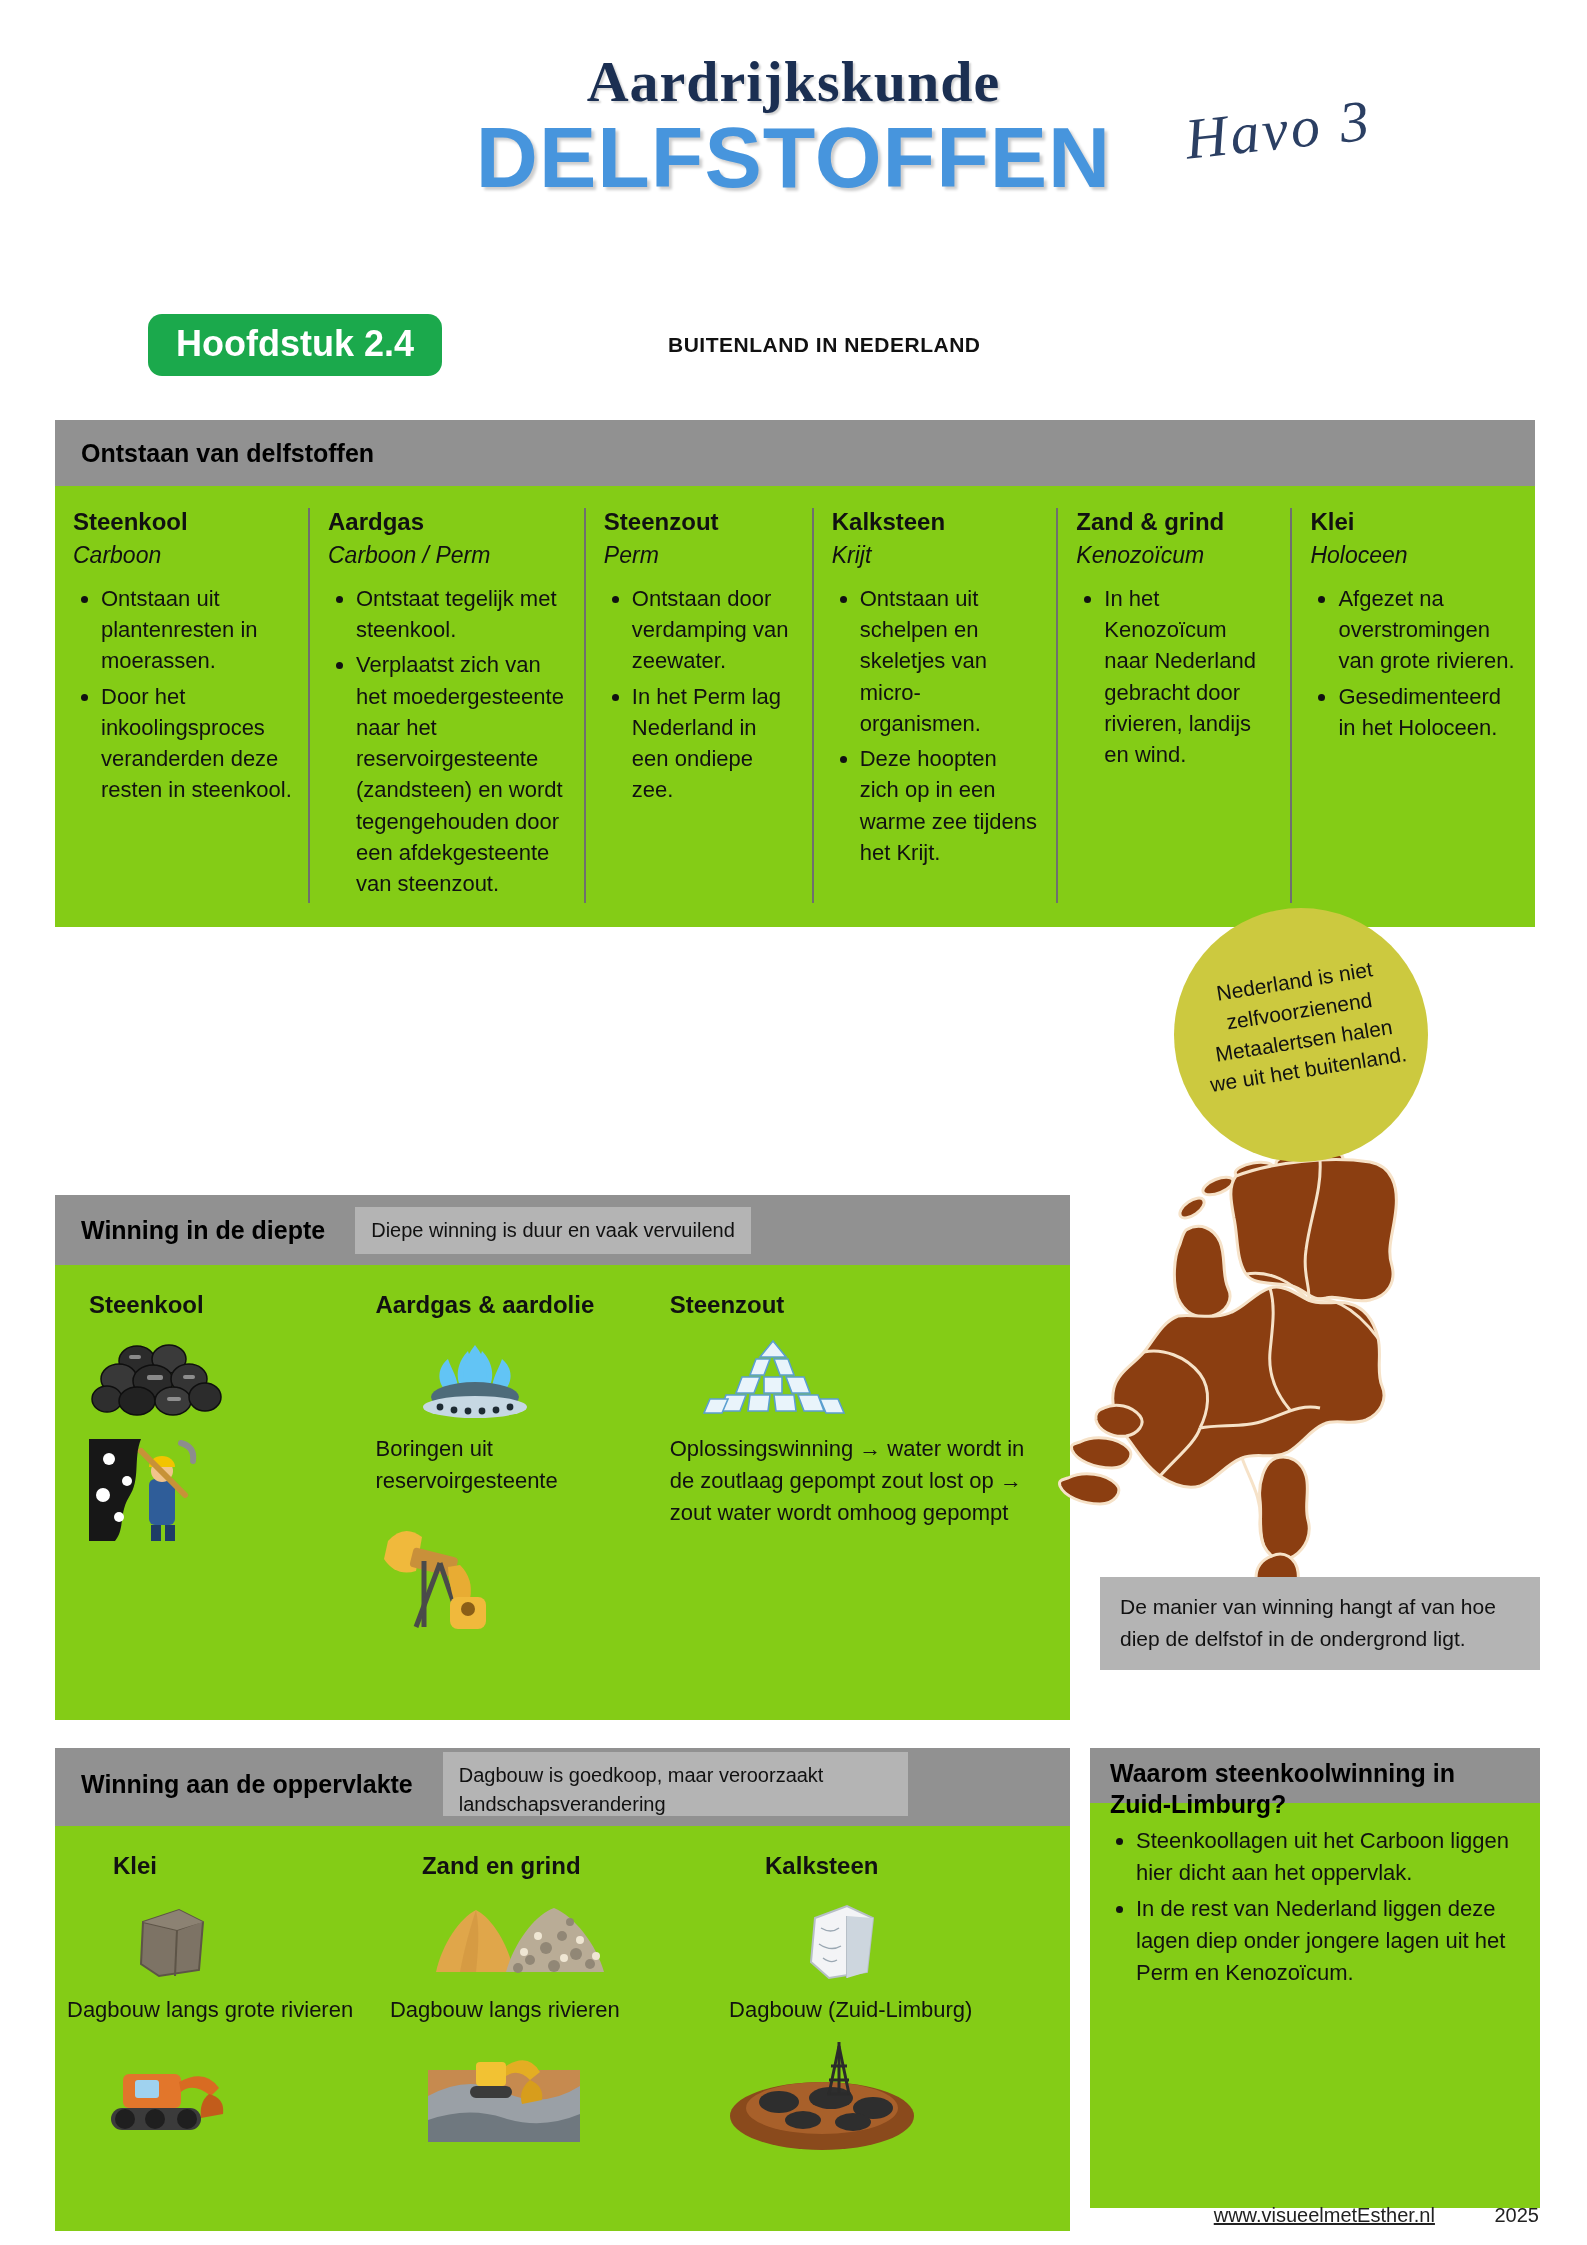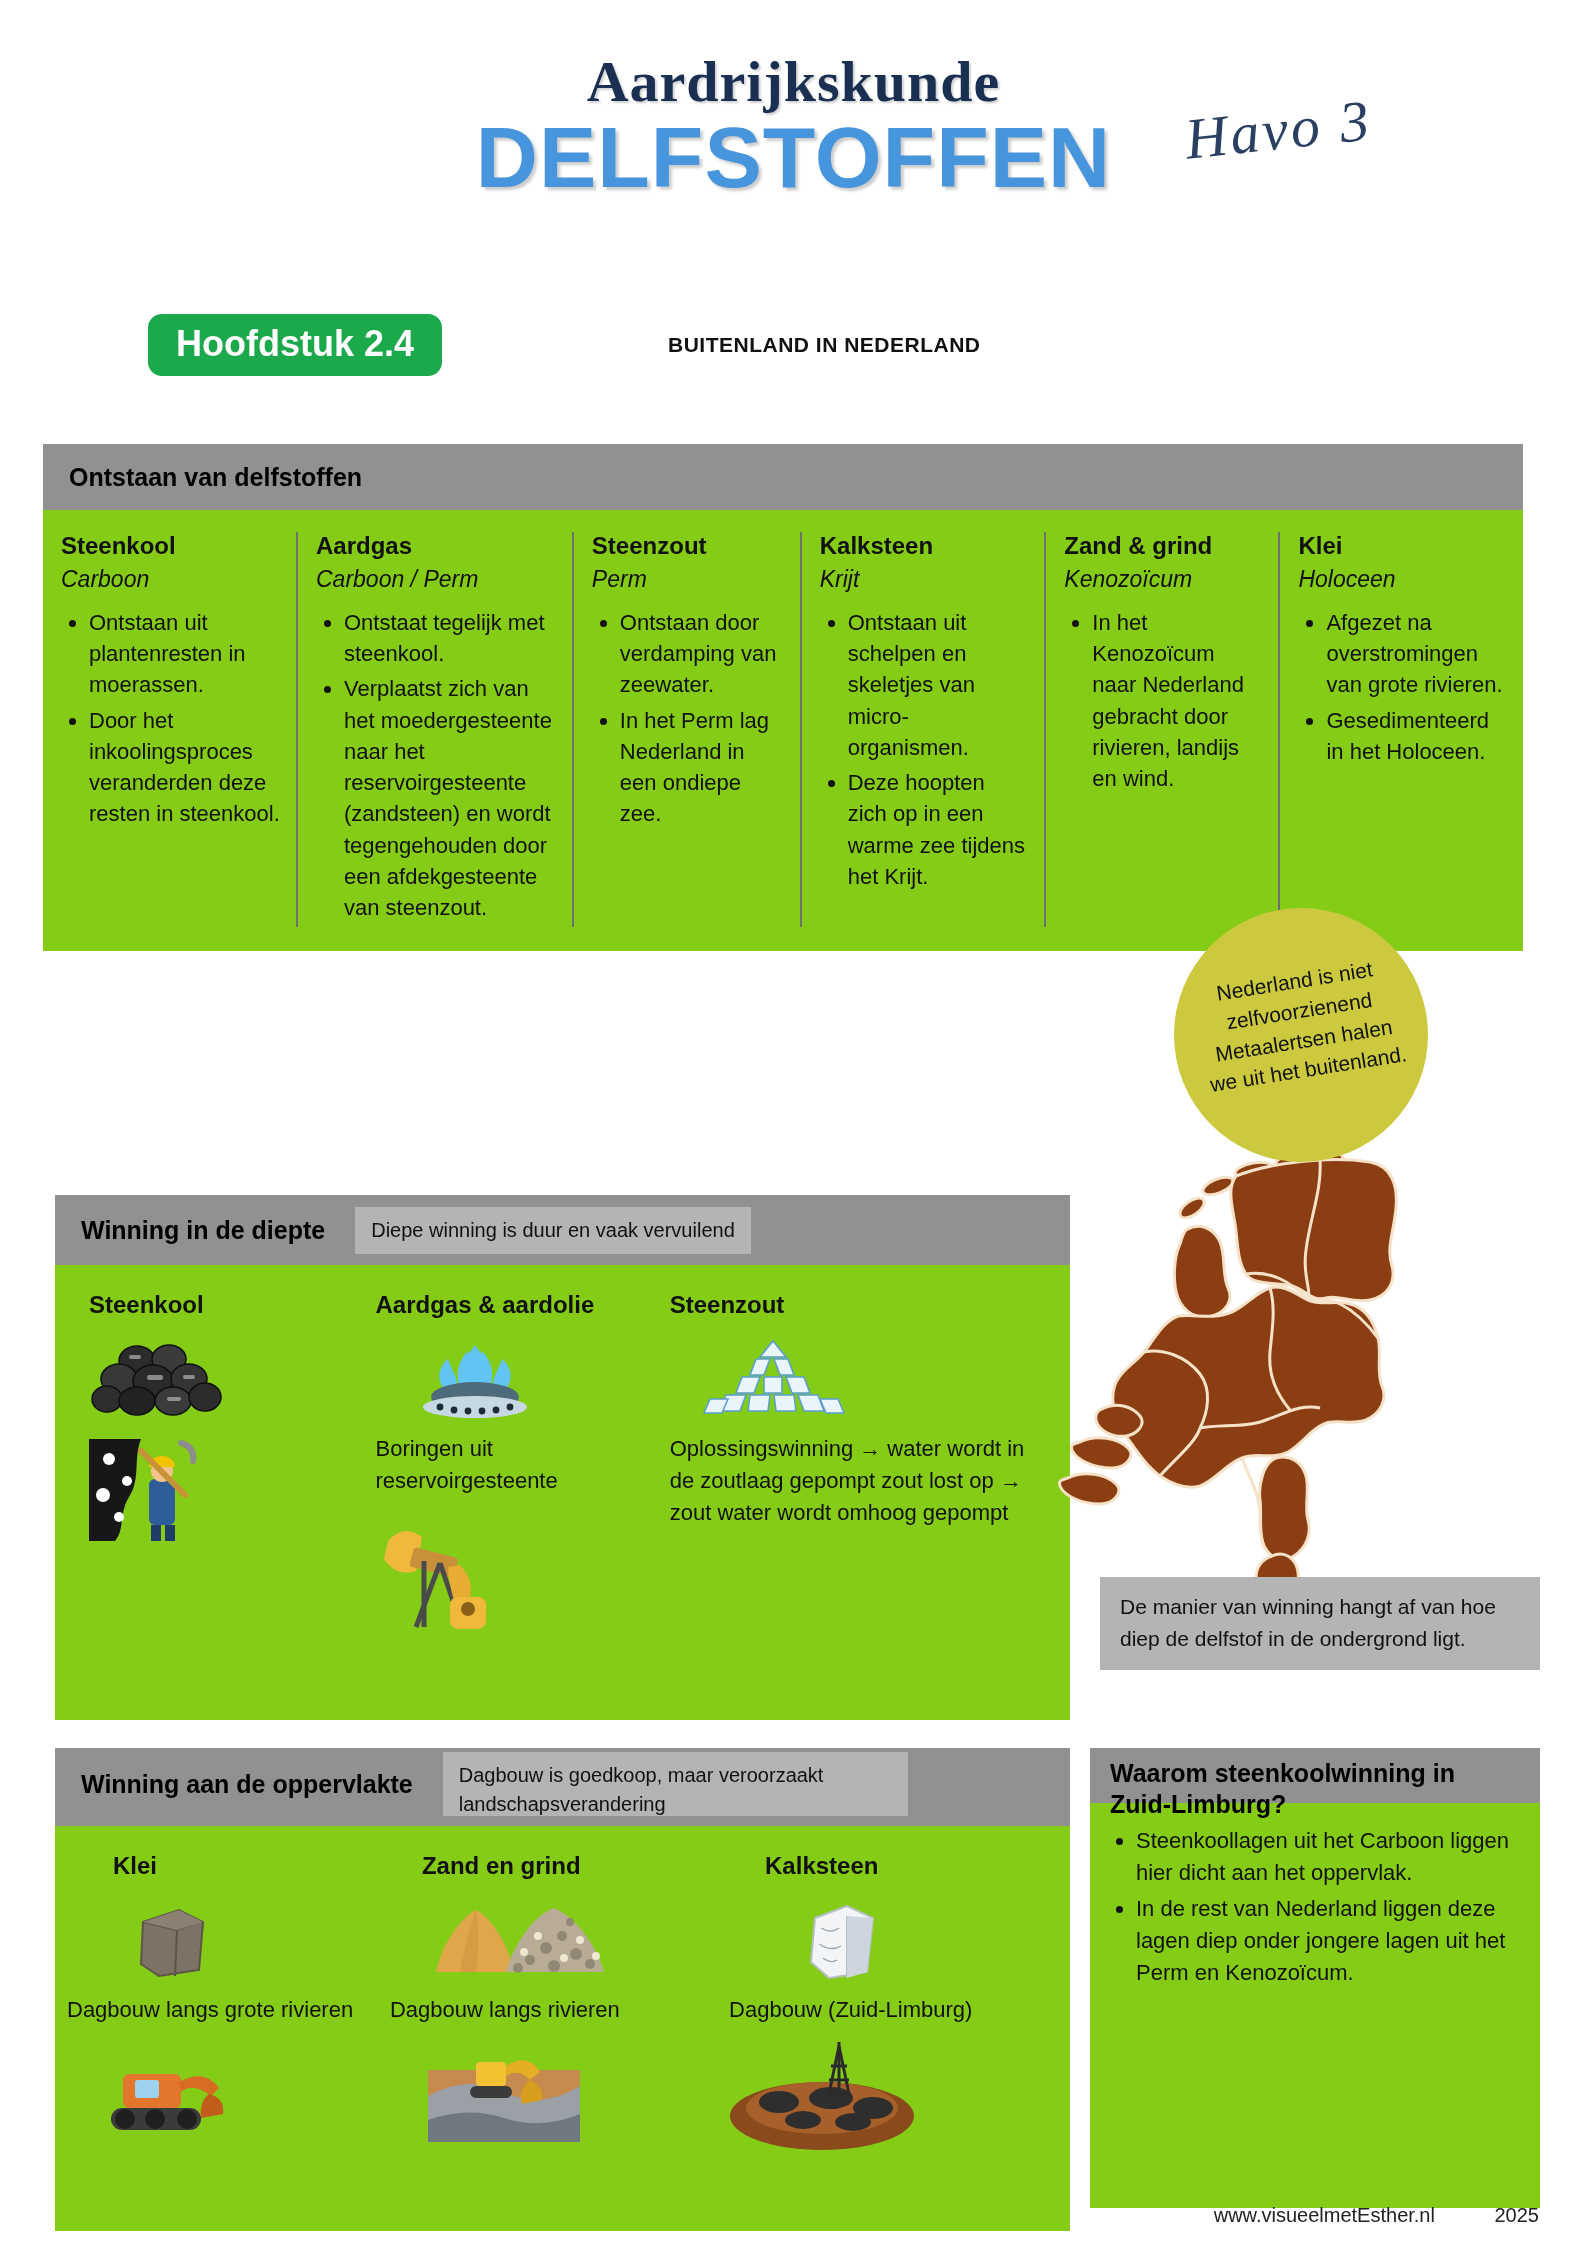--- a/index.html
+++ b/index.html
@@ -100,21 +100,21 @@
     color: #111;
     font-size: 20px;
     font-weight: normal;
     line-height: 1.45;
     padding: 9px 16px;
     box-sizing: border-box;
     margin-left: 30px;
   }
 
   
-  #sec-ontstaan { left: 43px; top: 420px; width: 1480px; margin-top: 24px; }
+  #sec-ontstaan { left: 55px; top: 420px; width: 1480px; }
   #sec-ontstaan .panel-header { height: 66px; }
   #sec-ontstaan .panel-body {
     display: flex;
     padding: 22px 0 24px 0;
     min-height: 440px;
   }
   .ont-col {
     flex: 1 1 0;
     padding: 0 16px 0 18px;
     border-left: 2px solid #6f6f6f;
@@ -223,21 +223,21 @@
   
   .footer {
     position: absolute;
     left: 0; right: 0;
     bottom: 18px;
     text-align: right;
     padding-right: 48px;
     font-size: 20px;
     color: #222;
   }
-  .footer .site { margin-right: 54px; }
+  .footer .site { margin-right: 54px; text-decoration: underline; }
 </style>
 </head>
 <body>
 
 <div class="header">
   <div class="title-serif">Aardrijkskunde</div>
   <div class="title-main">DELFSTOFFEN</div>
   <div class="havo-mark">Havo 3</div>
 </div>
 <div class="chapter-badge">Hoofdstuk 2.4</div>

